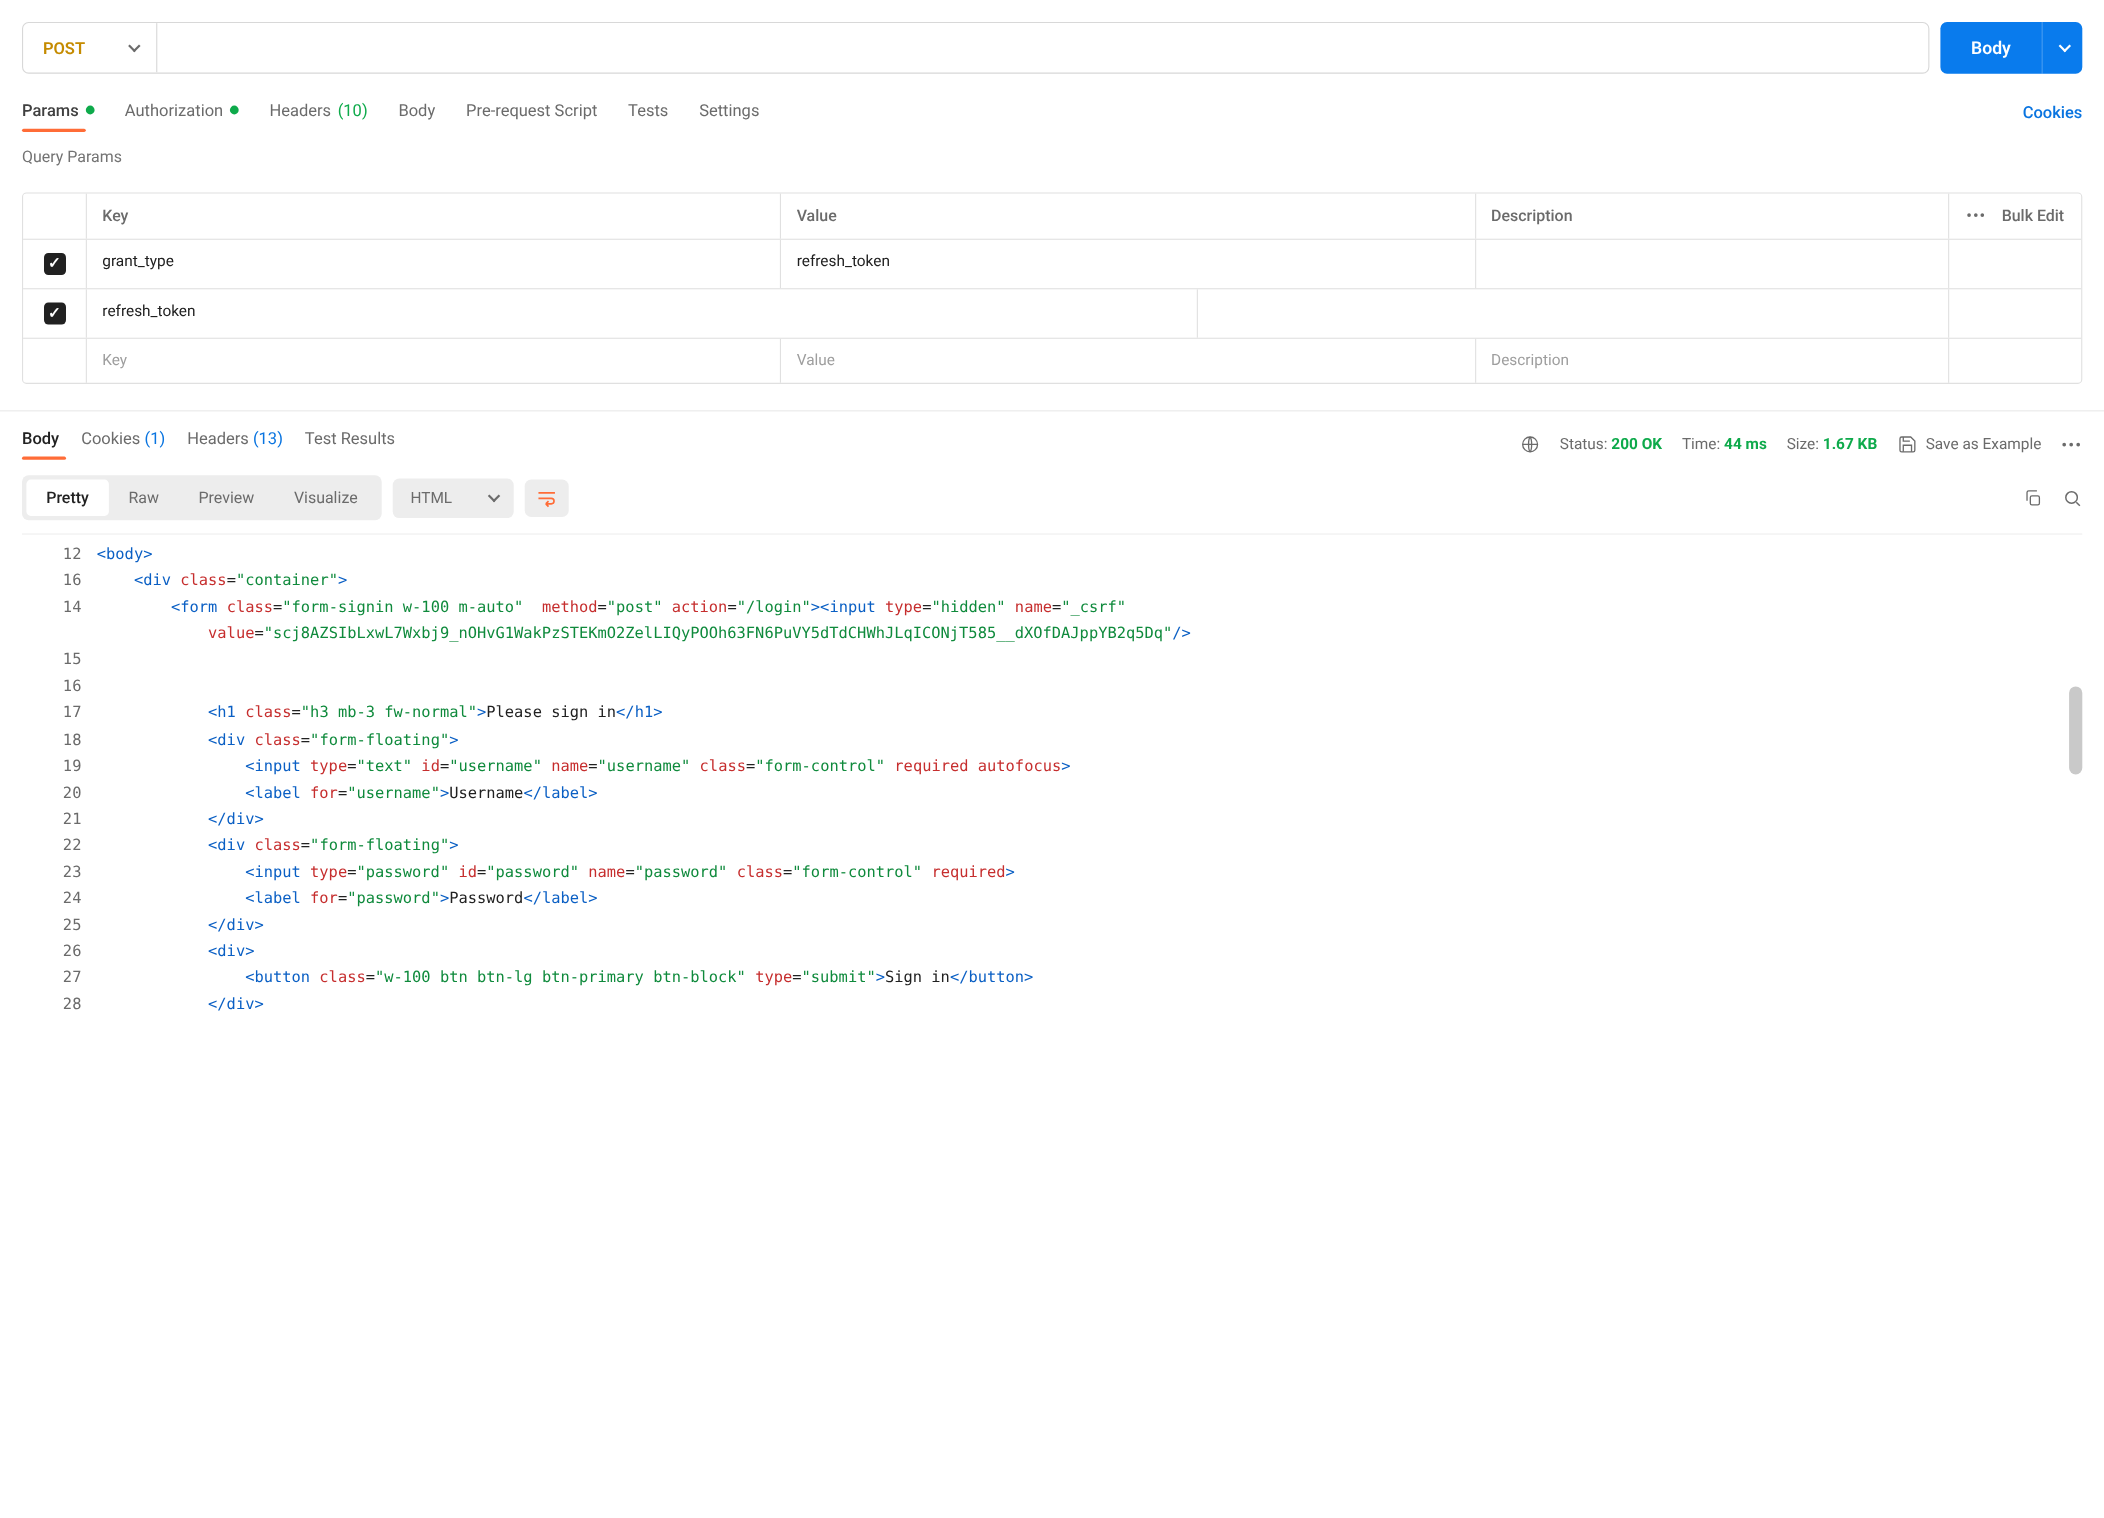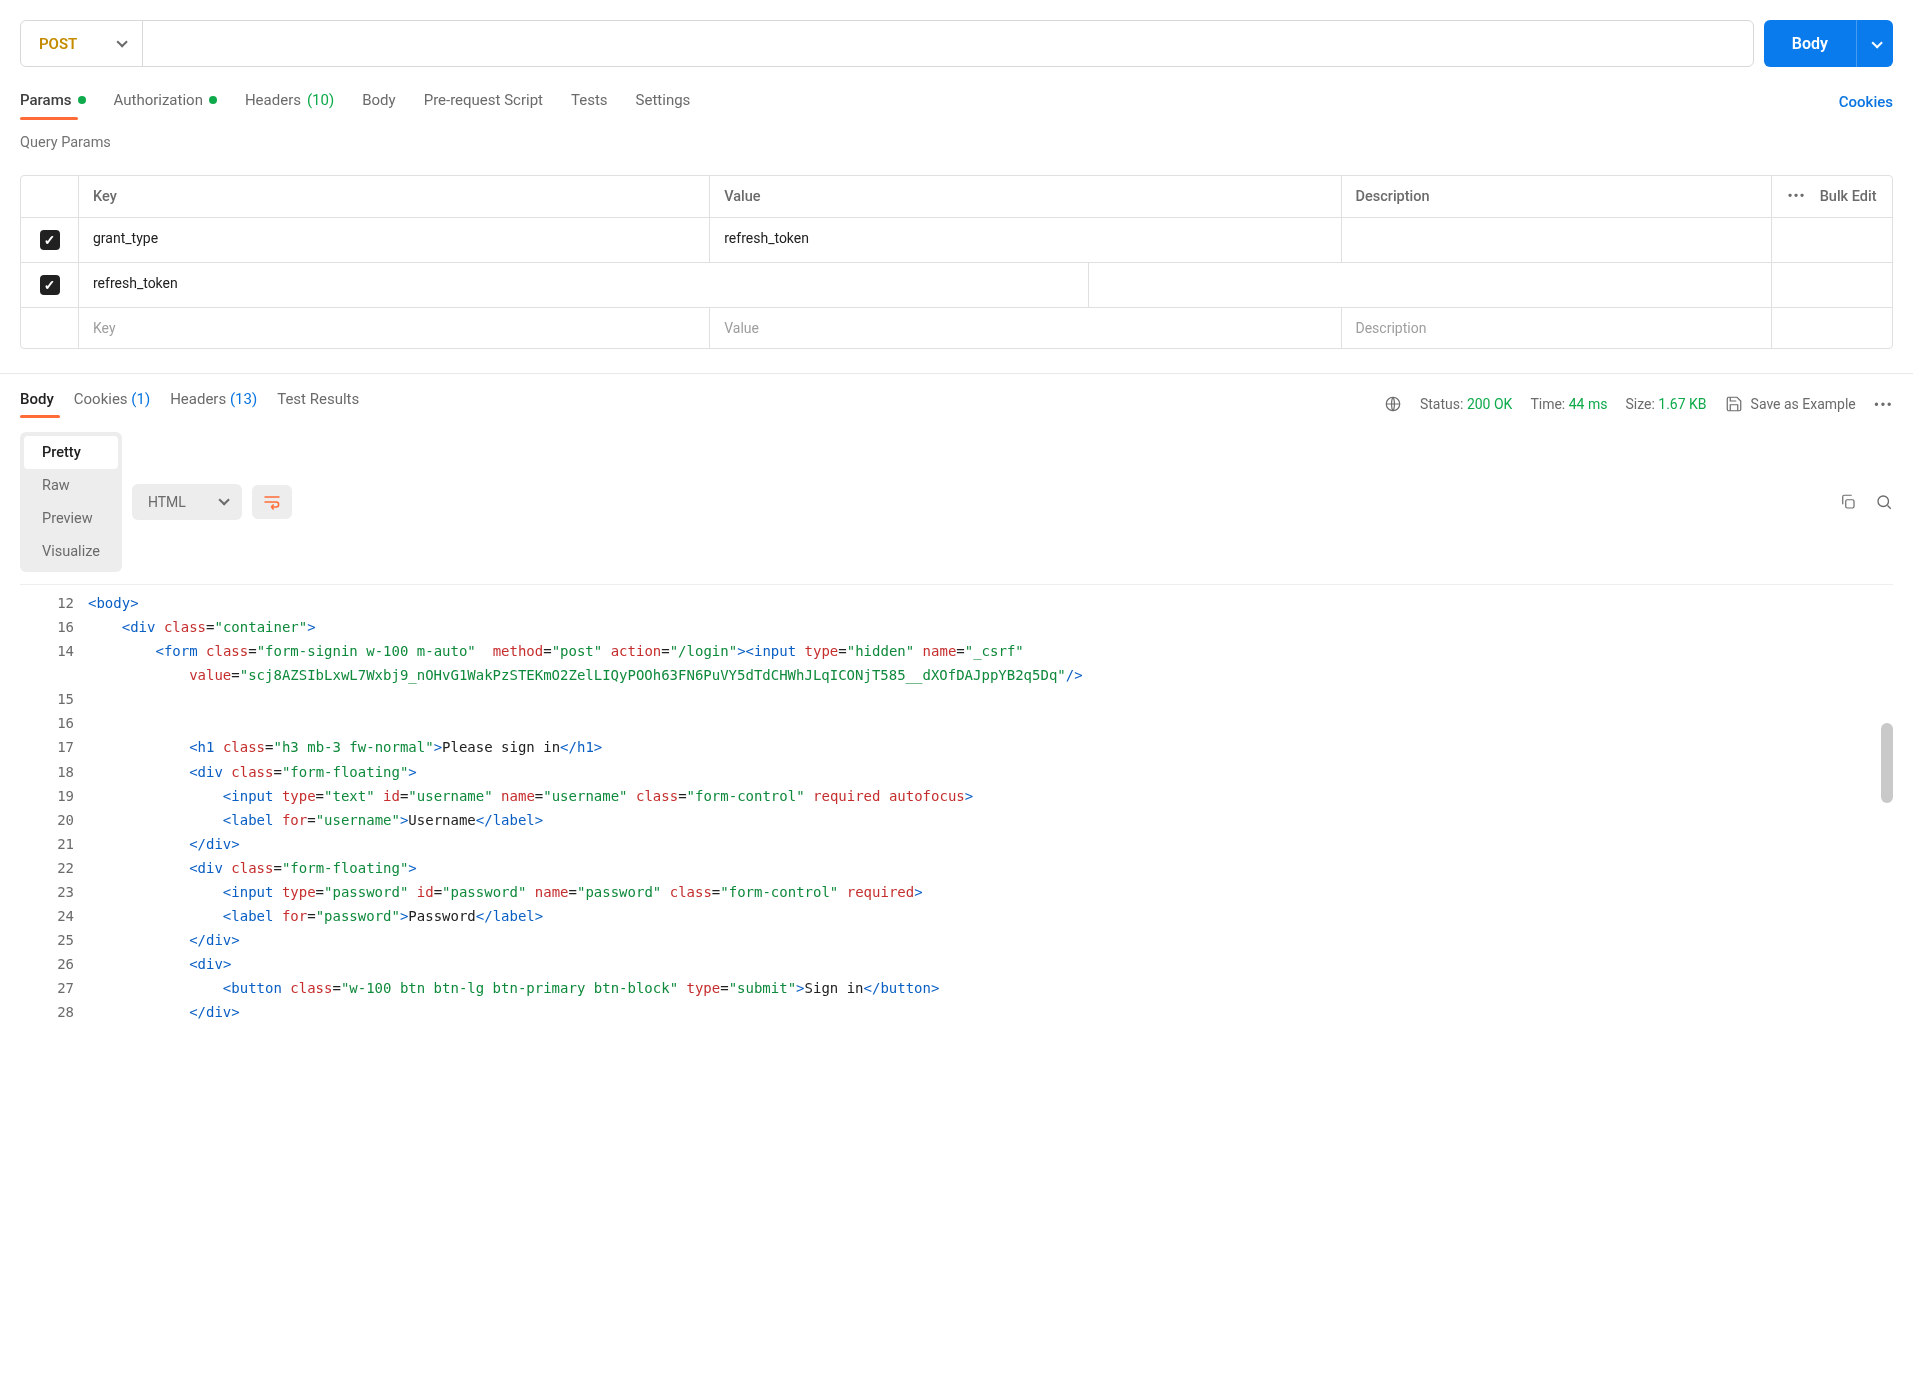--- a/index.html
+++ b/index.html
@@ -115,25 +115,25 @@
   display:flex; align-items:center; gap:20px; padding-top:16px; position:relative;
 }
 .rtab { color:#6b6b6b; cursor:pointer; font-size:15px; padding-bottom:10px;}
 .rtab.active { color:#212121; font-weight:500; }
 .rtab.active::after {
   content:""; position:absolute; bottom:0; height:3px; background:#ff6c37;
   border-radius:2px; width:40px; left:0;
 }
 .count-badge { color:#0974e0; }
 .response-meta { display:flex; align-items:center; gap:18px; font-size:14px; color:#6b6b6b;}
-.meta-val-green { color:#0eaa4b; font-weight:400;}
+.meta-val-green { color:#0eaa4b; font-weight:700;}
 .save-example { display:flex; align-items:center; gap:8px; color:#6b6b6b; cursor:pointer;}
 
 .response-toolbar { display:flex; align-items:center; gap:10px; margin-top:14px;}
-.view-toggle { display:flex; background:#ededed; border-radius:6px; padding:4px;flex-direction:column;}
+.view-toggle { display:flex; background:#ededed; border-radius:6px; padding:4px;}
 .view-btn { padding:8px 18px; color:#6b6b6b; cursor:pointer; font-size:14.5px; border-radius:4px;}
 .view-btn.active { background:#fff; color:#212121; font-weight:500;}
 .format-select { display:flex; align-items:center; gap:32px; background:#ededed; padding:10px 16px; border-radius:6px; color:#6b6b6b; cursor:pointer;}
 .wrap-btn { background:#ededed; padding:8px 10px; border-radius:6px; cursor:pointer; display:flex; align-items:center;}
 .right-icons { display:flex; gap:18px; align-items:center; color:#6b6b6b;}
 
 .code-area { display:flex; margin-top:12px; font-family: Menlo, Consolas, monospace; font-size:14px; line-height:1.72; border-top:1px solid #eee; position:relative;}
 .gutter { width:68px; text-align:right; padding:6px 14px 6px 0; color:#6b6b6b;}
 .code { flex:1; padding:6px 0; white-space:pre; overflow-x:auto;}
 .t-tag { color:#0a5fc4;}

